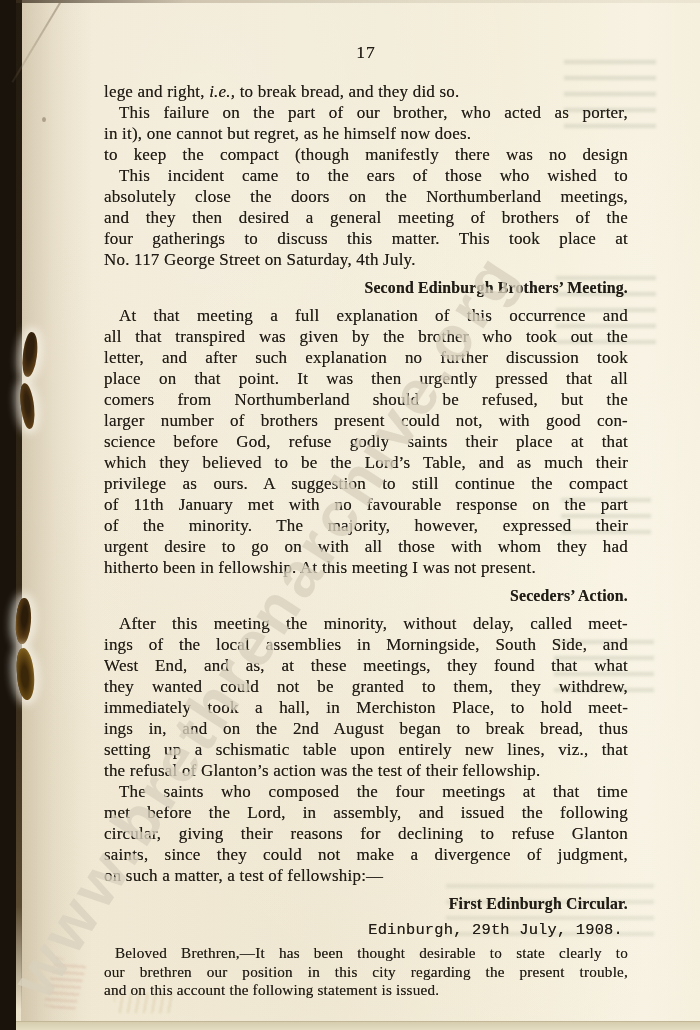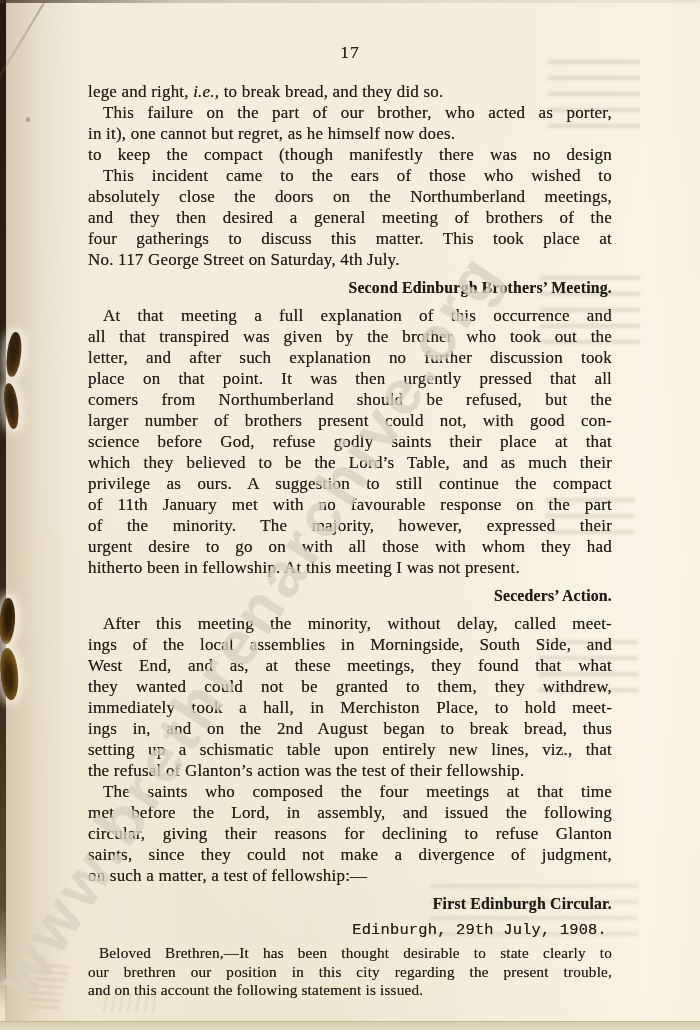--- a/index.html
+++ b/index.html
@@ -4,20 +4,21 @@
 <style>
   html,body{margin:0;padding:0;}
   body{
     width:700px;height:1030px;overflow:hidden;position:relative;
     background:#19130c;
     font-family:"Liberation Serif", serif;
   }
   .scan{
     position:absolute;inset:0;
     background:linear-gradient(90deg,#ece3cc 0,#f1e9d4 9%,#f1ead6 45%,#f4eeda 72%,#f7f2e2 92%,#f5efdd 100%);
+    margin-left:16px;
   }
   .texture{
     position:absolute;inset:0;pointer-events:none;
     background:
       radial-gradient(ellipse at 28% 14%, rgba(255,255,255,0.20), transparent 55%),
       radial-gradient(ellipse at 85% 55%, rgba(252,248,236,0.35), transparent 65%),
       radial-gradient(ellipse at 45% 90%, rgba(233,224,200,0.30), transparent 60%);
   }
   .edge-left{
     position:absolute;left:0;top:0;width:6px;height:100%;

